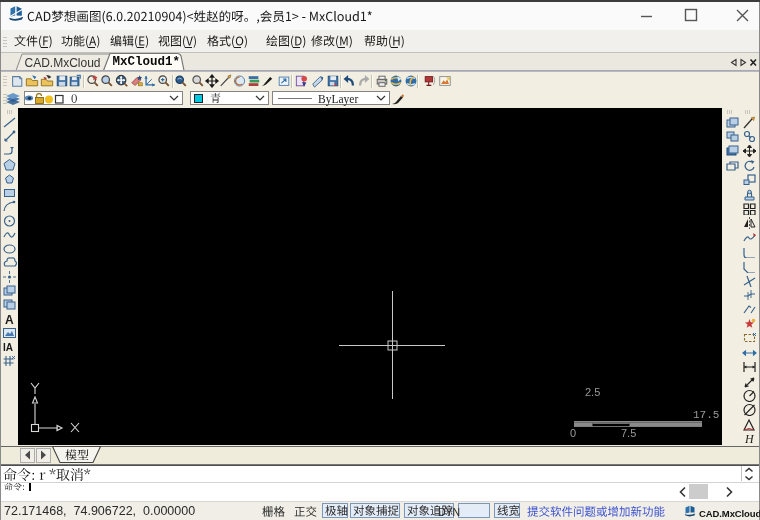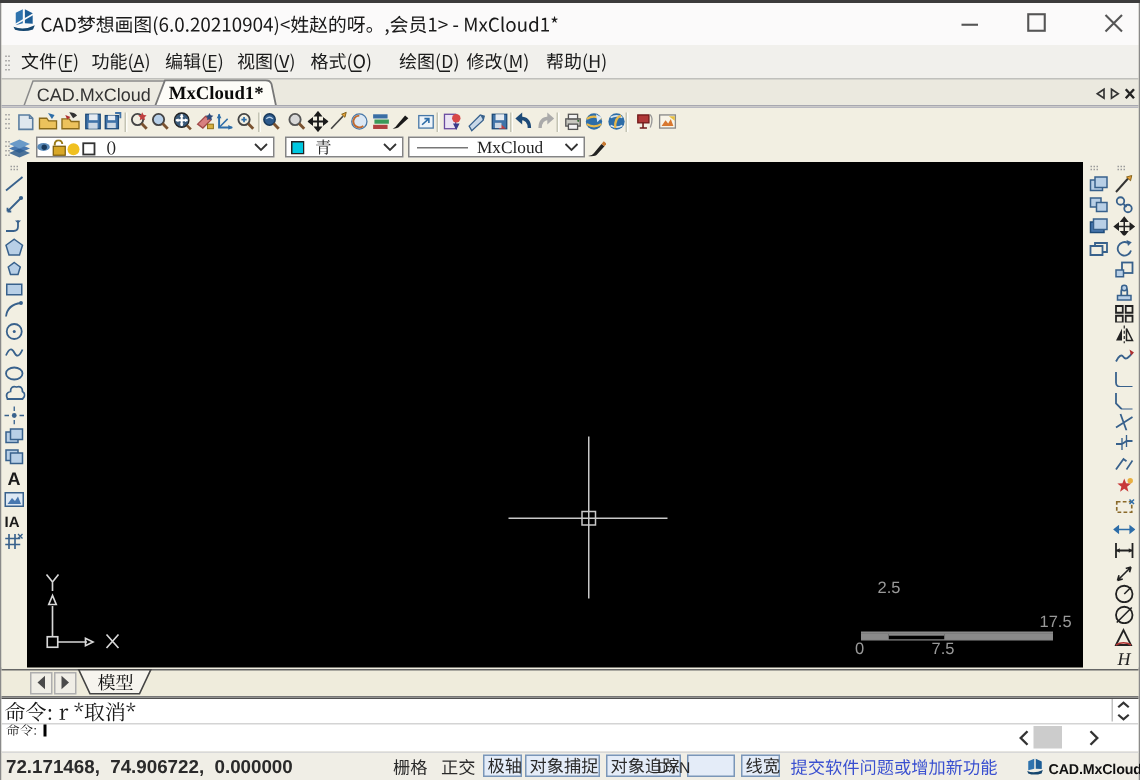--- a/index.html
+++ b/index.html
@@ -56,21 +56,21 @@
     </svg>
 <div style="position:absolute;left:391px;top:46.5px;width:7px;height:1px;background:#1c1c1c"></div>
 <div style="position:absolute;left:1px;top:52px;width:758px;height:19px;background:#ebe9df"></div>
 <svg style="position:absolute;left:6px;top:53px" width="112" height="18" viewBox="0 0 112 18">
       <path d="M10,17.5 L16,1 L104,1 L110,17.5" fill="#edebe2" stroke="#8a8a8a" stroke-width="1"></path>
     </svg>
 <div style="position:absolute;left:24.5px;top:55.8px;font-family:'Liberation Sans',sans-serif;font-size:12px;font-weight:400;color:#333;white-space:pre;line-height:1.2">CAD.MxCloud</div>
 <svg style="position:absolute;left:100px;top:52px" width="90" height="19" viewBox="0 0 90 19">
       <path d="M3.5,18.5 L10,1.5 L77,1.5 Q80,1.5 81,4 L84,18.5" fill="#fdfcf7" stroke="#777" stroke-width="1.2"></path>
     </svg>
-<div style="position:absolute;left:112.5px;top:55px;font-family:Liberation Serif, serif;font-size:12.5px;font-weight:700;color:#0a0a0a;white-space:pre;line-height:1.2">MxCloud1*</div>
+<div style="position:absolute;left:112.5px;top:55px;font-family:Liberation Mono, monospace;font-size:12.5px;font-weight:700;color:#0a0a0a;white-space:pre;line-height:1.2">MxCloud1*</div>
 <svg style="position:absolute;left:729px;top:58px" width="30" height="9" viewBox="0 0 30 9">
       <path d="M7,1.5 L2.5,4.5 L7,7.5 Z" fill="none" stroke="#333" stroke-width="1.1"></path>
       <path d="M12,1.5 L16.5,4.5 L12,7.5 Z" fill="none" stroke="#333" stroke-width="1.1"></path>
       <path d="M21.5,1.5 l5.5,6 M27,1.5 l-5.5,6" stroke="#222" stroke-width="1.6"></path>
     </svg>
 <div style="position:absolute;left:1px;top:52px;width:758px;height:1px;background:#c0c0bc"></div>
 <div style="position:absolute;left:1px;top:70px;width:758px;height:1px;background:#a8a8b0"></div>
 <div style="position:absolute;left:1px;top:71px;width:758px;height:19px;background:#f2efe2"></div>
 <div style="position:absolute;left:1px;top:71px;width:758px;height:1px;background:#b8b8c0"></div>
 <svg style="position:absolute;left:3px;top:75px" width="4" height="12" viewBox="0 0 4 12">
@@ -246,21 +246,21 @@
       <rect x="0.5" y="0.5" width="8" height="8" fill="#00c8e0" stroke="#222"></rect>
     </svg>
 <svg style="position:absolute;left:210.0px;top:89.3px" width="13.0" height="17.6" viewBox="0 -13.20 13.0 17.60">
       <path fill="#222" d="M3.4 -2.8H7.7V-1.6H3.4ZM3.4 -3.1V-4.2H7.7V-3.1ZM2.7 -4.5V0.8H2.8C3.1 0.8 3.4 0.7 3.4 0.6V-1.3H7.7V-0.2C7.7 -0.1 7.7 0 7.5 0C7.2 0 6 -0.1 6 -0.1V0.1C6.6 0.2 6.9 0.2 7 0.4C7.2 0.5 7.3 0.6 7.3 0.9C8.3 0.8 8.5 0.4 8.5 -0.2V-4C8.7 -4.1 8.9 -4.2 8.9 -4.2L8 -4.9L7.6 -4.5H3.4L2.7 -4.9ZM1.7 -7 1.8 -6.7H5.1V-5.7H0.6L0.7 -5.4H10.2C10.4 -5.4 10.5 -5.4 10.5 -5.5C10.1 -5.9 9.5 -6.3 9.5 -6.3L9 -5.7H5.8V-6.7H9.1C9.2 -6.7 9.3 -6.7 9.4 -6.9C9 -7.2 8.5 -7.6 8.5 -7.6L8 -7H5.8V-7.9H9.7C9.8 -7.9 9.9 -8 9.9 -8.1C9.6 -8.4 9 -8.9 9 -8.9L8.5 -8.2H5.8V-8.8C6.1 -8.8 6.2 -9 6.2 -9.1L5.1 -9.2V-8.2H1.2L1.3 -7.9H5.1V-7Z"></path>
     </svg>
 <svg style="position:absolute;left:255px;top:95px" width="10" height="6" viewBox="0 0 10 6">
       <path d="M1,1 l4,4 4,-4" fill="none" stroke="#333" stroke-width="1.2"></path>
     </svg>
 <div style="position:absolute;left:272px;top:91px;width:118px;height:14px;background:#fff;border:1px solid #848484"></div>
 <div style="position:absolute;left:278px;top:97.5px;width:34px;height:1px;background:#777"></div>
-<div style="position:absolute;left:318px;top:92.5px;font-family:'Liberation Serif',serif;font-size:11.5px;font-weight:400;color:#222;white-space:pre;line-height:1.2">MxCloud</div>
+<div style="position:absolute;left:318px;top:92.5px;font-family:'Liberation Serif',serif;font-size:11.5px;font-weight:400;color:#222;white-space:pre;line-height:1.2">ByLayer</div>
 <svg style="position:absolute;left:376px;top:95px" width="10" height="6" viewBox="0 0 10 6">
       <path d="M1,1 l4,4 4,-4" fill="none" stroke="#333" stroke-width="1.2"></path>
     </svg>
 <svg style="position:absolute;left:391px;top:93px" width="13" height="12" viewBox="0 0 13 12">
       <path d="M1,11 q3,-0.5 4,-2 L10,3 l2,1.5 L7,10 q-1,1.5 -6,1 Z" fill="#222"></path>
       <path d="M10,3 l1.5,-1.8 1.8,1.5 -1.3,1.8 Z" fill="#c87830"></path>
     </svg>
 <div style="position:absolute;left:1px;top:108px;width:758px;height:337px;background:#f2efe2"></div>
 <div style="position:absolute;left:18px;top:108px;width:704px;height:337px;background:#000"></div>
 <svg style="position:absolute;left:6px;top:110px" width="8" height="4" viewBox="0 0 8 4">
@@ -453,21 +453,21 @@
 <svg style="position:absolute;left:570px;top:406px" width="140" height="36" viewBox="0 0 140 36">
       <g fill="#8a8a8a">
 <rect x="4" y="15" width="128" height="1.6"></rect>
 <rect x="4" y="16.6" width="18.5" height="4"></rect>
 <rect x="22.5" y="16.6" width="37" height="1.2"></rect>
 <rect x="59.5" y="16.6" width="72.5" height="4"></rect>
 <rect x="4" y="20.2" width="128" height="0.8"></rect>
 </g>
     </svg>
 <div style="position:absolute;left:585px;top:386px;font-family:'Liberation Sans',sans-serif;font-size:11px;font-weight:400;color:#999;white-space:pre;line-height:1.2">2.5</div>
-<div style="position:absolute;left:693px;top:408.7px;font-family:Liberation Sans, sans-serif;font-size:11px;font-weight:400;color:#999;white-space:pre;line-height:1.2">17.5</div>
+<div style="position:absolute;left:693px;top:408.7px;font-family:Liberation Mono, monospace;font-size:11px;font-weight:400;color:#999;white-space:pre;line-height:1.2">17.5</div>
 <div style="position:absolute;left:570px;top:426.6px;font-family:'Liberation Sans',sans-serif;font-size:11px;font-weight:400;color:#999;white-space:pre;line-height:1.2">0</div>
 <div style="position:absolute;left:621px;top:426.6px;font-family:'Liberation Sans',sans-serif;font-size:11px;font-weight:400;color:#999;white-space:pre;line-height:1.2">7.5</div>
 <div style="position:absolute;left:1px;top:446px;width:758px;height:19px;background:#efecdc"></div>
 <div style="position:absolute;left:1px;top:446px;width:758px;height:1px;background:#666"></div>
 <div style="position:absolute;left:20px;top:447.5px;width:15px;height:15px;background:#f0eee6;border:1px solid #aeaeae"></div>
 <div style="position:absolute;left:36px;top:447.5px;width:15px;height:15px;background:#f0eee6;border:1px solid #aeaeae"></div>
 <svg style="position:absolute;left:20px;top:448px" width="15" height="14" viewBox="0 0 15 14">
       <path d="M10,2.5 L5,7 L10,11.5 Z" fill="#4a4a4a"></path>
     </svg>
 <svg style="position:absolute;left:36px;top:448px" width="15" height="14" viewBox="0 0 15 14">
@@ -494,21 +494,21 @@
     </svg>
 <div style="position:absolute;left:1px;top:481.5px;width:758px;height:1px;background:#d4d4d4"></div>
 <svg style="position:absolute;left:676px;top:485px" width="14" height="14" viewBox="0 0 14 14">
       <path d="M9,2.5 L4.5,7 L9,11.5" fill="none" stroke="#333" stroke-width="1.6"></path>
     </svg>
 <div style="position:absolute;left:689px;top:484px;width:19px;height:15px;background:#ccc"></div>
 <svg style="position:absolute;left:722px;top:485px" width="14" height="14" viewBox="0 0 14 14">
       <path d="M5,2.5 L9.5,7 L5,11.5" fill="none" stroke="#333" stroke-width="1.6"></path>
     </svg>
 <div style="position:absolute;left:1px;top:501px;width:758px;height:19px;background:#f0eee6;border-top:1px solid #d8d8d8"></div>
-<div style="position:absolute;left:4px;top:504px;font-family:'Liberation Sans',sans-serif;font-size:12.5px;font-weight:700;color:#2a2a2a;white-space:pre;line-height:1.2">72.171468,  74.906722,  0.000000</div>
+<div style="position:absolute;left:4px;top:504px;font-family:'Liberation Sans',sans-serif;font-size:12.5px;font-weight:400;color:#2a2a2a;white-space:pre;line-height:1.2">72.171468,  74.906722,  0.000000</div>
 <svg style="position:absolute;left:262.0px;top:501.7px" width="25.0" height="18.4" viewBox="0 -13.80 25.0 18.40">
       <path fill="#2a2a2a" d="M7.7 -9.2V-5.1H7V-9.2H4.5V-5.1H3.9V-4.3H4.5C4.5 -2.7 4.3 -0.8 3.4 0.5C3.6 0.6 3.9 0.8 4 1C5 -0.5 5.2 -2.6 5.2 -4.3H6.2V-0.1C6.2 0 6.2 0 6.1 0C6 0.1 5.7 0.1 5.3 0C5.4 0.2 5.5 0.6 5.5 0.8C6.1 0.8 6.4 0.8 6.7 0.6C6.9 0.5 7 0.3 7 -0.1V-4.3H7.7V-4.2C7.7 -2.7 7.7 -0.8 7 0.6C7.2 0.7 7.6 0.8 7.7 0.9C8.4 -0.4 8.4 -2.6 8.4 -4.2V-4.3H9.6V0C9.6 0.1 9.5 0.2 9.4 0.2C9.3 0.2 9 0.2 8.6 0.2C8.7 0.4 8.8 0.7 8.9 0.9C9.4 0.9 9.8 0.9 10 0.8C10.2 0.7 10.3 0.4 10.3 0V-4.3H11V-5.1H10.3V-9.2ZM9.6 -5.1H8.4V-8.5H9.6ZM6.2 -5.1H5.2V-8.5H6.2ZM1.9 -9.7V-7.2H0.6V-6.4H1.8C1.6 -4.8 1 -3 0.4 -2C0.5 -1.8 0.7 -1.5 0.8 -1.2C1.2 -1.9 1.6 -2.9 1.9 -3.9V0.9H2.7V-4.8C2.9 -4.3 3.2 -3.7 3.4 -3.3L3.9 -4.1C3.7 -4.4 2.9 -5.6 2.7 -6V-6.4H3.7V-7.2H2.7V-9.7Z M18.1 -7.7H20.6C20.3 -6.9 19.8 -6.3 19.3 -5.7C18.7 -6.3 18.3 -6.9 18 -7.5ZM13.8 -9.7V-7.2H12.1V-6.4H13.7C13.4 -4.8 12.6 -3 11.8 -2C12 -1.8 12.2 -1.5 12.3 -1.3C12.8 -2 13.4 -3.3 13.8 -4.6V0.9H14.6V-4.9C15 -4.4 15.4 -3.8 15.6 -3.4L16.1 -4.1C15.9 -4.4 14.9 -5.5 14.6 -5.9V-6.4H16L15.7 -6.2C15.9 -6 16.2 -5.7 16.4 -5.6C16.7 -5.9 17.1 -6.3 17.5 -6.8C17.8 -6.2 18.2 -5.7 18.7 -5.2C17.7 -4.3 16.6 -3.7 15.4 -3.3C15.6 -3.2 15.8 -2.9 15.9 -2.6C16.2 -2.8 16.5 -2.9 16.8 -3V0.9H17.6V0.4H20.8V0.9H21.7V-3.1L22.2 -2.9C22.3 -3.1 22.6 -3.4 22.7 -3.6C21.6 -4 20.6 -4.5 19.8 -5.2C20.7 -6 21.3 -7 21.7 -8.2L21.2 -8.5L21 -8.4H18.5C18.7 -8.8 18.9 -9.1 19 -9.5L18.2 -9.7C17.7 -8.5 17 -7.4 16.1 -6.6V-7.2H14.6V-9.7ZM17.6 -0.3V-2.6H20.8V-0.3ZM17.4 -3.3C18.1 -3.7 18.7 -4.1 19.3 -4.6C19.8 -4.1 20.5 -3.7 21.2 -3.3Z"></path>
     </svg>
 <svg style="position:absolute;left:294.0px;top:501.7px" width="25.0" height="18.4" viewBox="0 -13.80 25.0 18.40">
       <path fill="#2a2a2a" d="M2.2 -5.9V-0.4H0.6V0.4H10.9V-0.4H6.5V-4.1H10.1V-4.9H6.5V-8H10.5V-8.8H1V-8H5.6V-0.4H3V-5.9Z M15.2 -6.9C14.5 -6 13.3 -5.1 12.3 -4.5C12.5 -4.4 12.8 -4 13 -3.9C14 -4.5 15.2 -5.6 16 -6.5ZM18.6 -6.4C19.7 -5.6 21 -4.6 21.5 -3.8L22.3 -4.4C21.6 -5.1 20.3 -6.2 19.3 -6.9ZM15.5 -4.9 14.8 -4.6C15.2 -3.5 15.9 -2.5 16.7 -1.7C15.4 -0.8 13.9 -0.2 12 0.2C12.2 0.4 12.5 0.7 12.6 0.9C14.4 0.5 16 -0.2 17.3 -1.2C18.5 -0.2 20.1 0.5 22 0.9C22.1 0.6 22.3 0.3 22.5 0.1C20.7 -0.2 19.1 -0.9 17.9 -1.7C18.7 -2.5 19.4 -3.5 19.9 -4.7L19 -4.9C18.6 -3.9 18 -3 17.3 -2.3C16.5 -3 16 -3.9 15.5 -4.9ZM16.3 -9.5C16.6 -9.1 16.9 -8.5 17.1 -8.1H12.3V-7.2H22.2V-8.1H17.4L18 -8.3C17.8 -8.7 17.4 -9.3 17.1 -9.8Z"></path>
     </svg>
 <div style="position:absolute;left:322px;top:503px;width:26px;height:15px;background:#e4ecf8;border:1px solid #7a96b8"></div>
 <svg style="position:absolute;left:325.0px;top:501.2px" width="25.0" height="18.4" viewBox="0 -13.80 25.0 18.40">
       <path fill="#2a2a2a" d="M2.3 -9.7V-7.4H0.7V-6.6H2.2C1.8 -5.1 1.1 -3.2 0.4 -2.3C0.5 -2.1 0.7 -1.7 0.8 -1.4C1.3 -2.2 1.9 -3.4 2.3 -4.7V0.9H3V-5.3C3.4 -4.7 3.7 -4 3.9 -3.6L4.4 -4.2C4.2 -4.6 3.3 -5.9 3 -6.3V-6.6H4.3V-7.4H3V-9.7ZM4.5 -8.9V-8.1H5.8C5.6 -4.3 5.2 -1.4 3.4 0.4C3.6 0.5 3.9 0.8 4.1 0.9C5.2 -0.3 5.8 -2 6.2 -4C6.6 -3 7.1 -2.1 7.7 -1.3C7.1 -0.6 6.4 -0.1 5.6 0.3C5.8 0.4 6 0.7 6.2 0.9C6.9 0.5 7.7 0 8.3 -0.7C8.9 -0 9.7 0.5 10.5 0.9C10.7 0.7 10.9 0.3 11.1 0.2C10.3 -0.2 9.5 -0.7 8.9 -1.3C9.7 -2.4 10.3 -3.8 10.7 -5.6L10.2 -5.8L10 -5.8H8.7C9 -6.7 9.3 -7.9 9.5 -8.9ZM6.6 -8.1H8.5C8.2 -7 7.9 -5.8 7.6 -5H9.7C9.4 -3.8 8.9 -2.8 8.3 -2C7.4 -3 6.8 -4.3 6.4 -5.7C6.5 -6.5 6.5 -7.3 6.6 -8.1Z M17.6 -3.2H19.1V-0.5H17.6ZM17.6 -4V-6.4H19.1V-4ZM21.4 -3.2V-0.5H19.9V-3.2ZM21.4 -4H19.9V-6.4H21.4ZM19.1 -9.6V-7.2H16.8V0.9H17.6V0.3H21.4V0.9H22.2V-7.2H20V-9.6ZM12.5 -3.8C12.6 -3.9 12.9 -4 13.3 -4H14.4V-2.3L12 -1.9L12.2 -1.1L14.4 -1.5V0.9H15.2V-1.7L16.4 -1.9L16.4 -2.7L15.2 -2.5V-4H16.3V-4.8H15.2V-6.5H14.4V-4.8H13.2C13.6 -5.6 13.9 -6.5 14.2 -7.5H16.3V-8.3H14.4C14.5 -8.7 14.6 -9.1 14.6 -9.5L13.8 -9.7C13.7 -9.2 13.7 -8.8 13.6 -8.3H12.1V-7.5H13.4C13.1 -6.6 12.9 -5.8 12.8 -5.5C12.6 -5 12.4 -4.6 12.2 -4.6C12.3 -4.4 12.4 -4 12.5 -3.8Z"></path>
     </svg>

